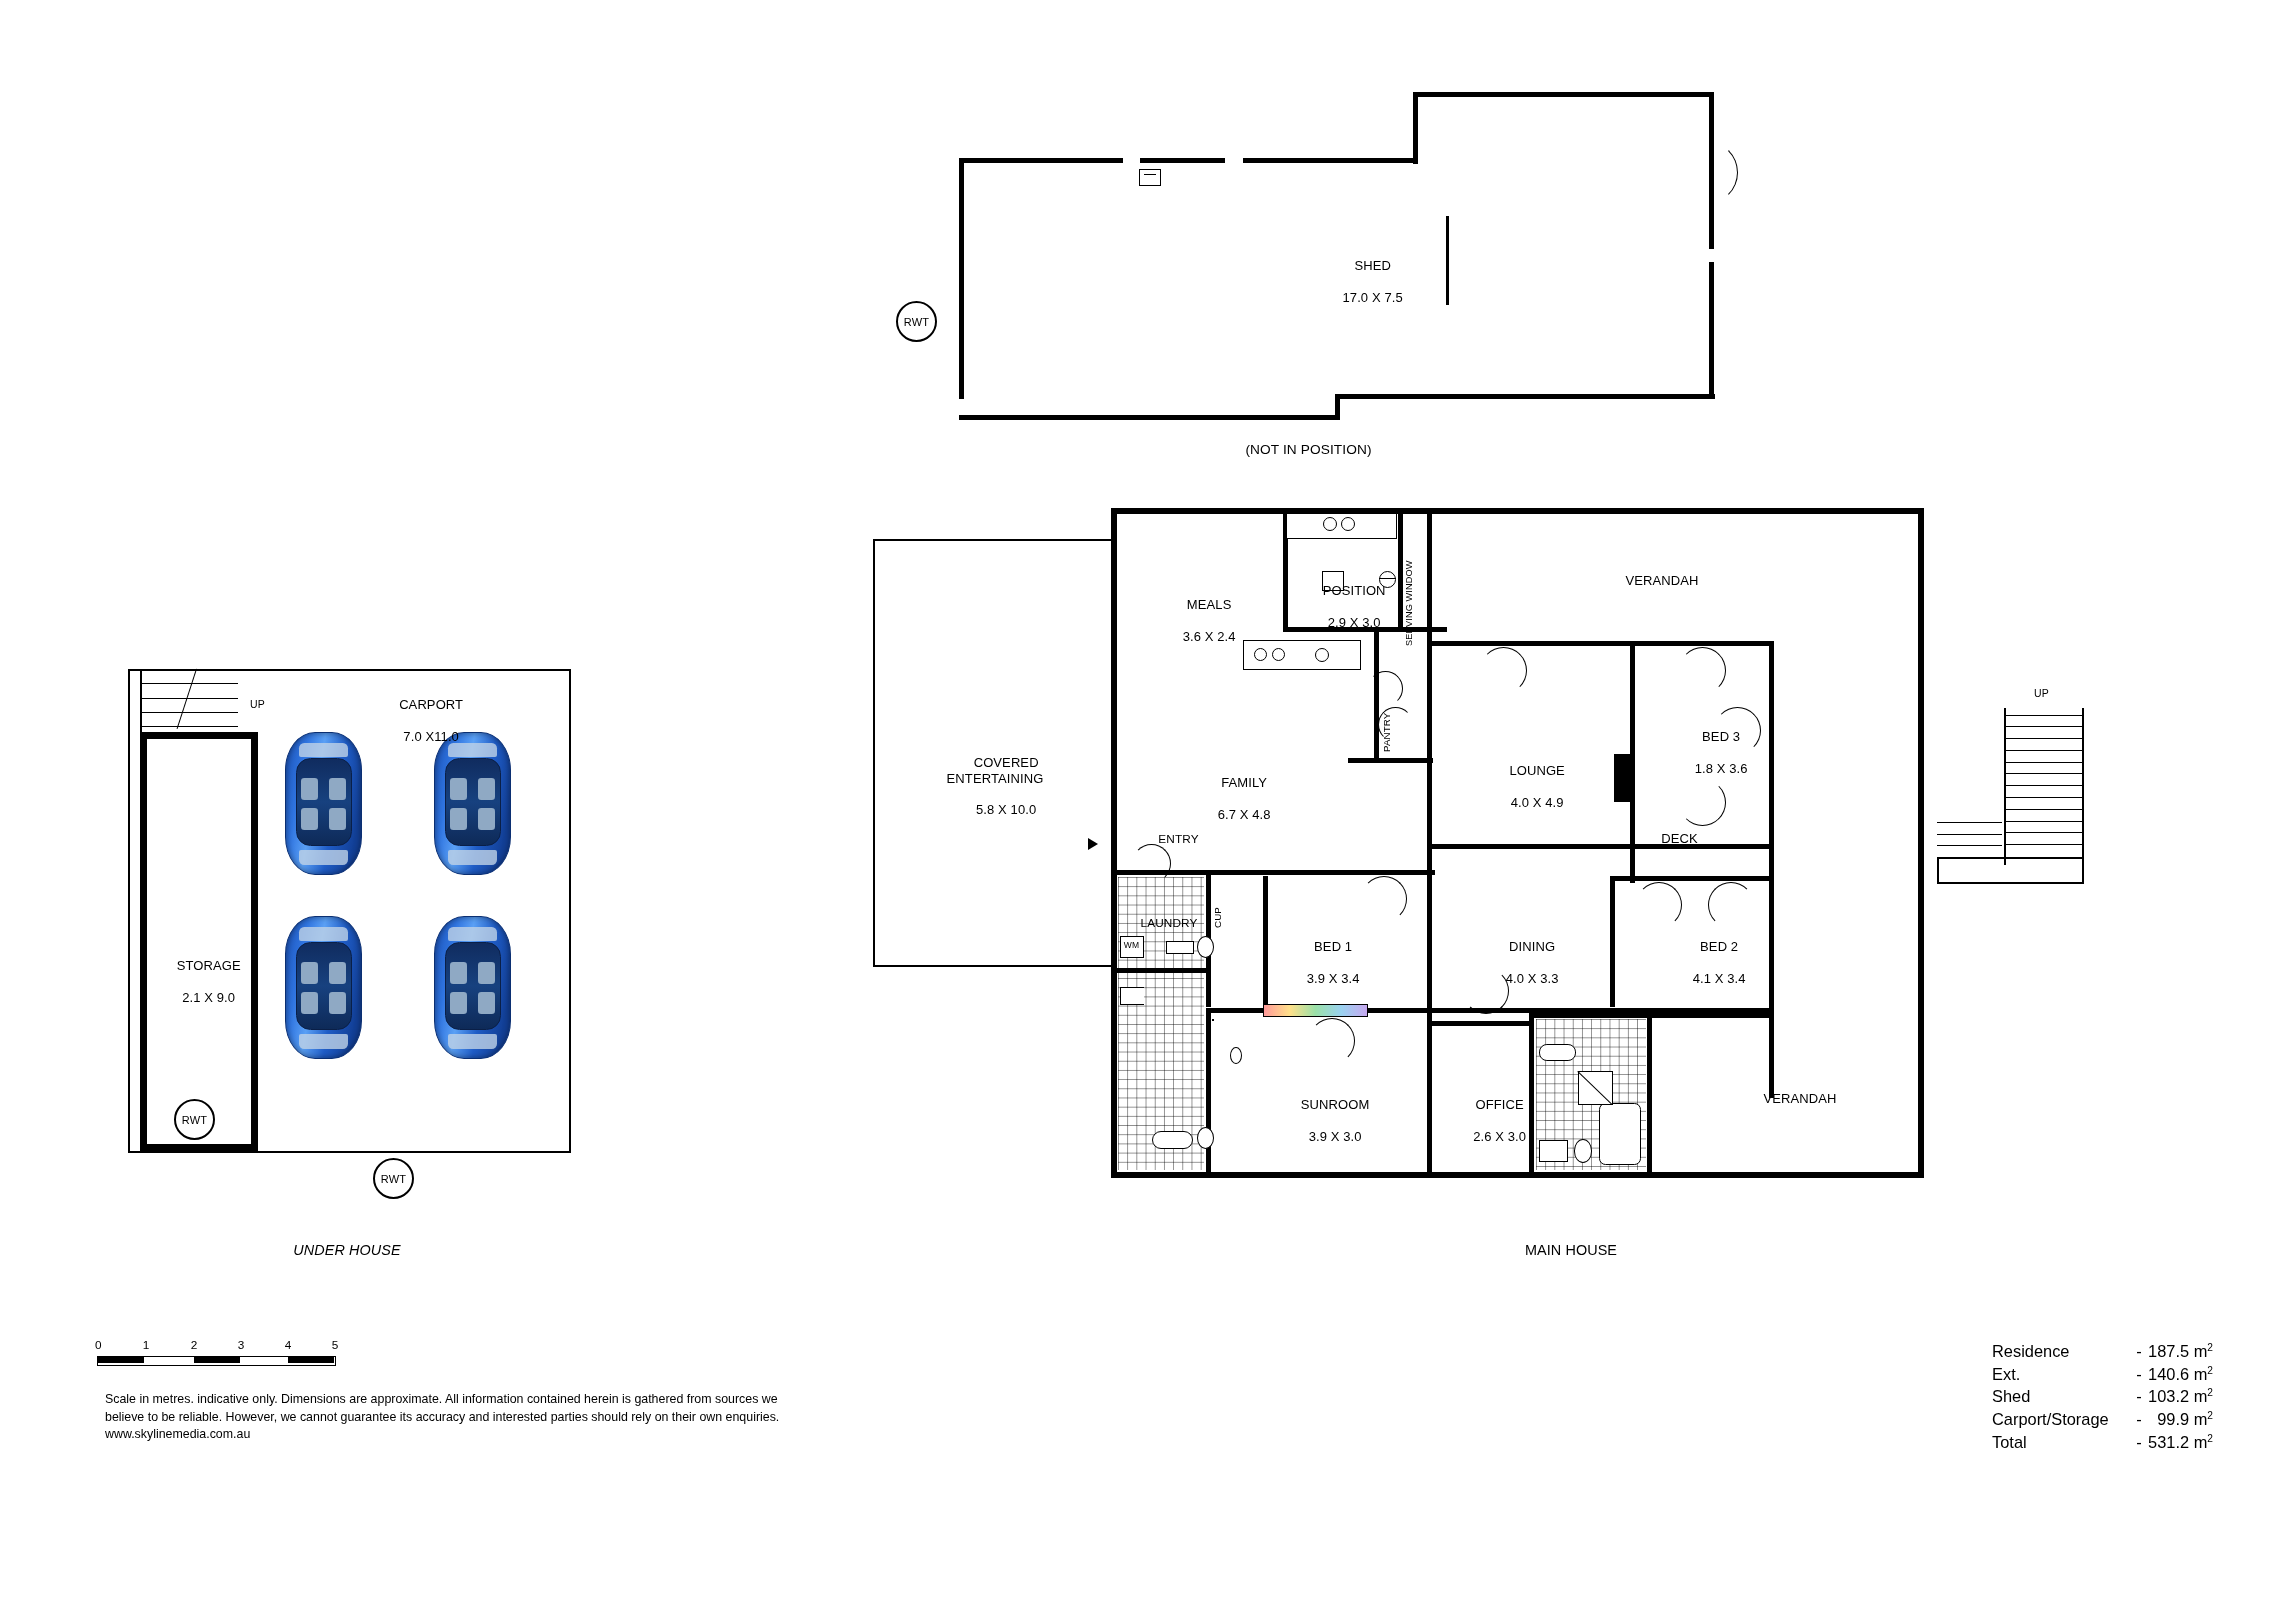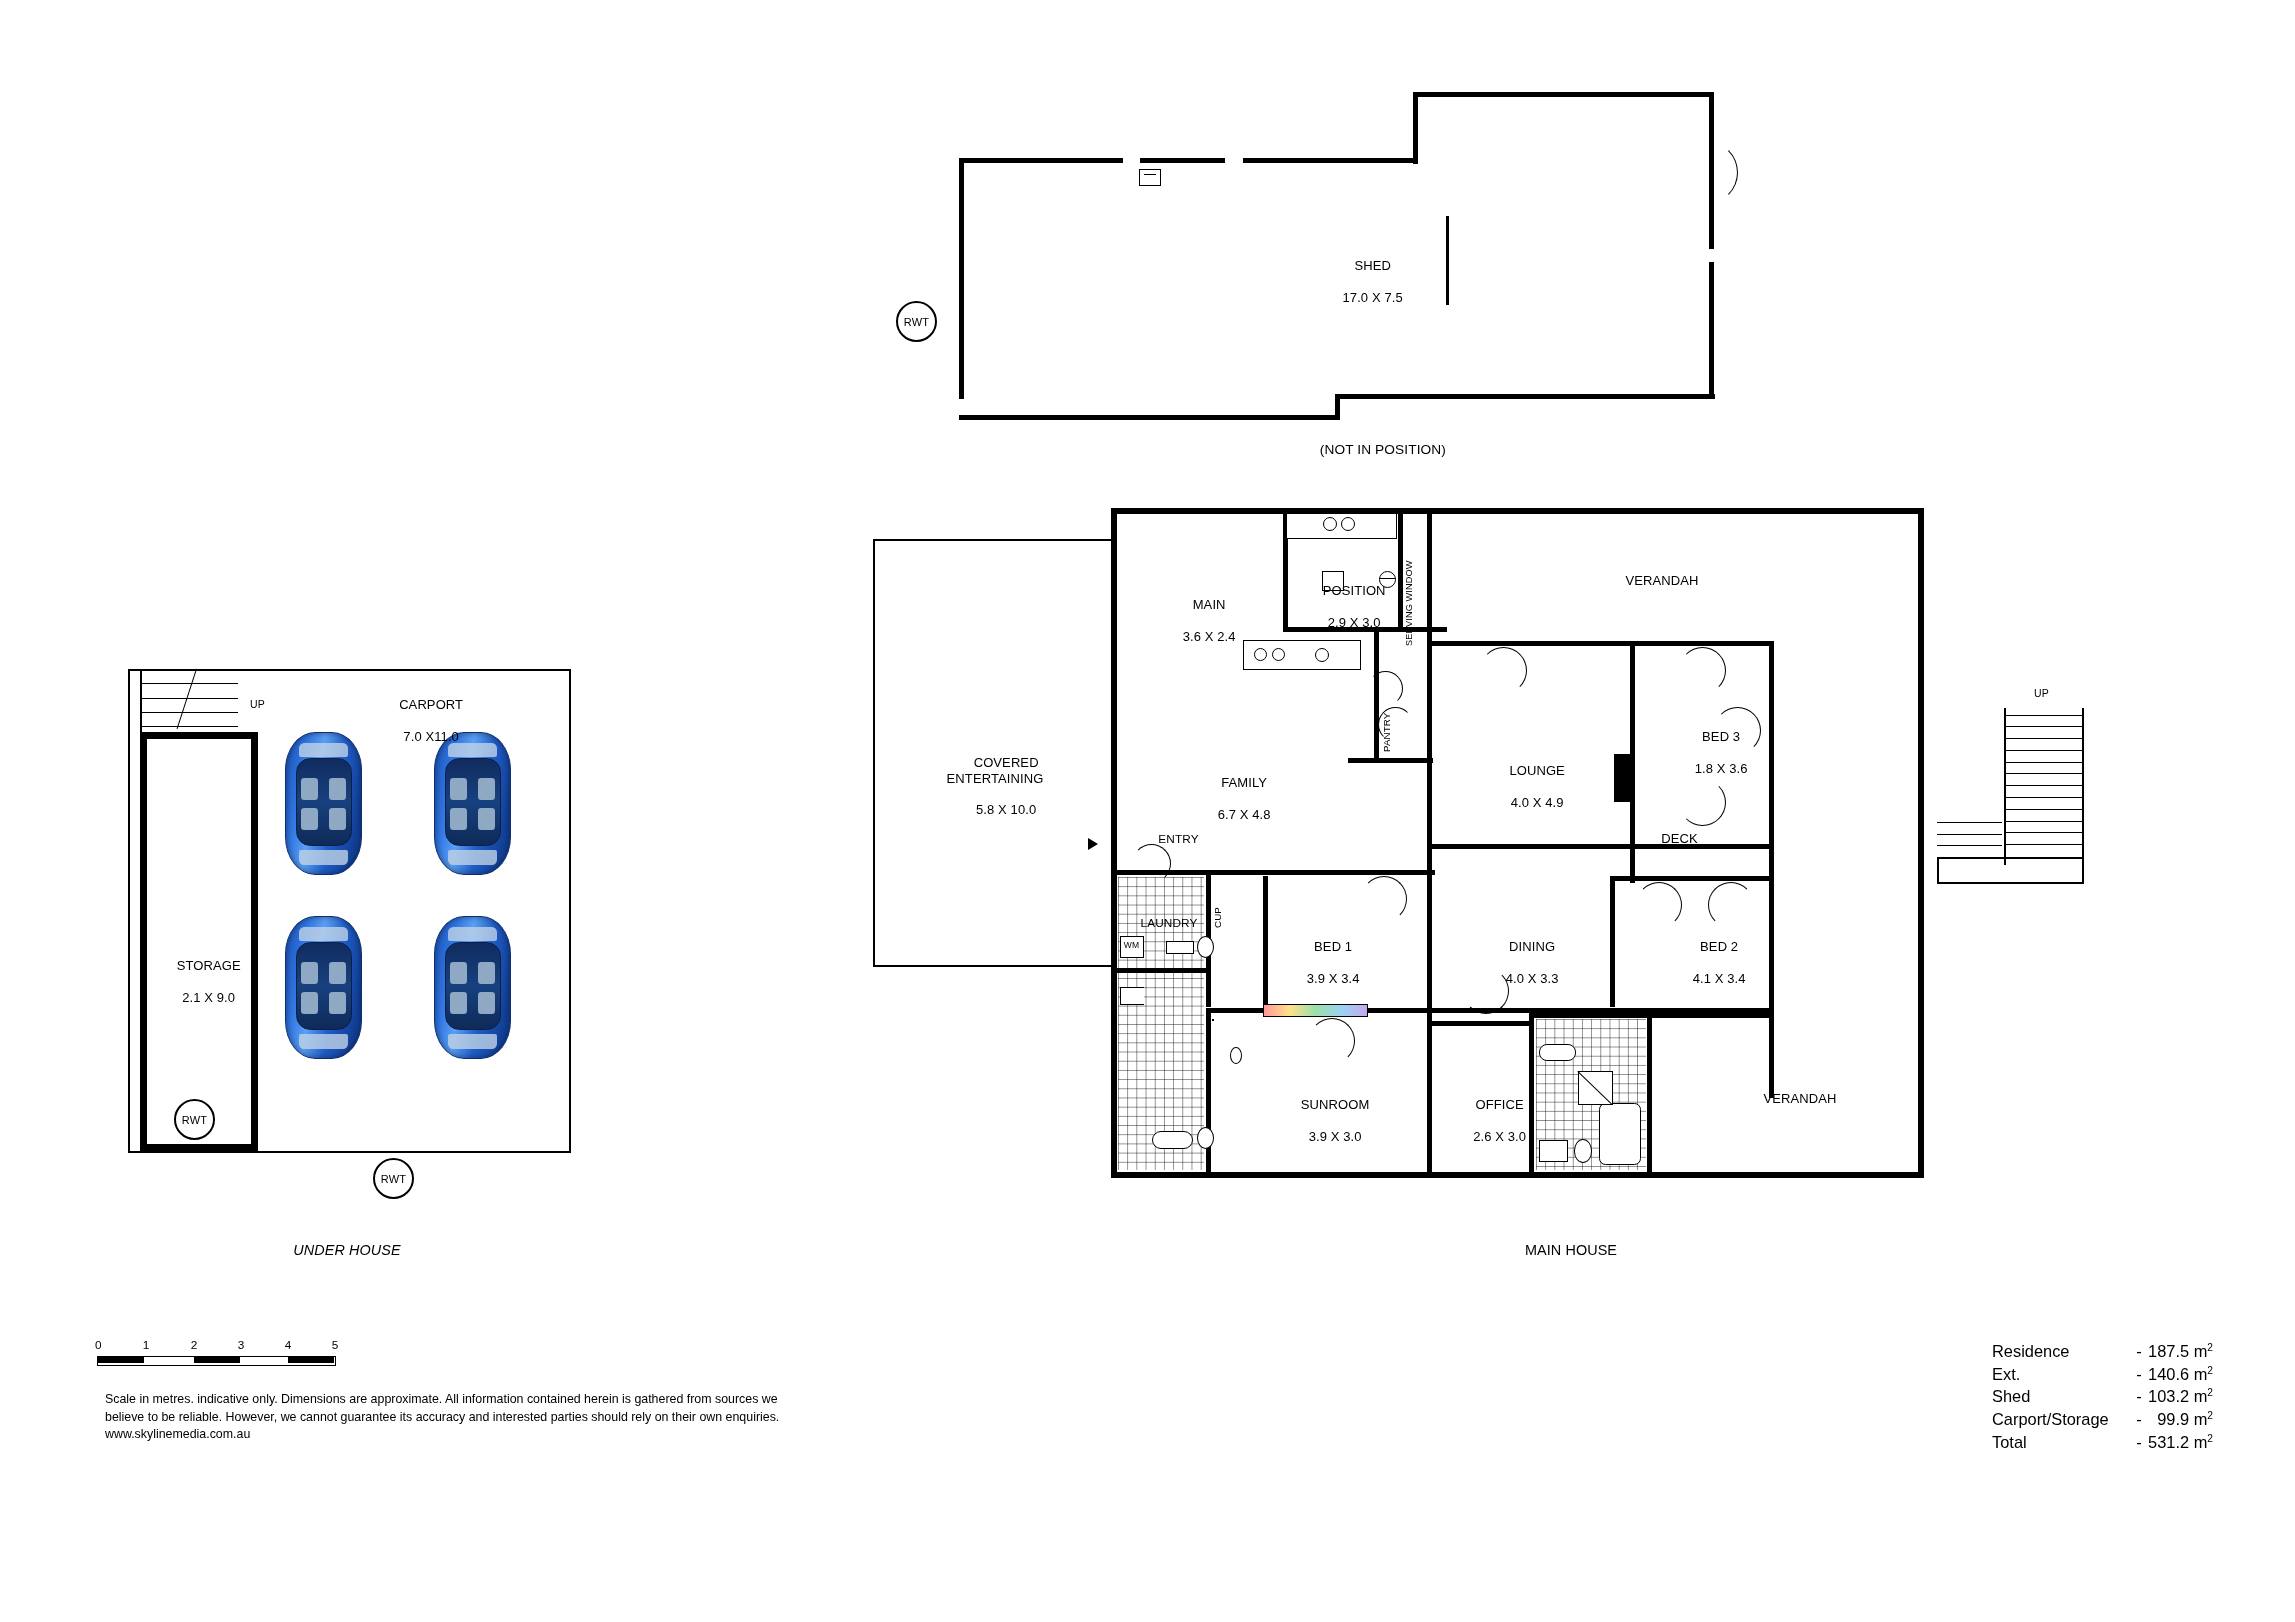--- a/index.html
+++ b/index.html
@@ -222,21 +222,21 @@
 
     <div class="rwt" style="left:896px; top:301px; width:41px; height:41px;">
       <span>RWT</span>
     </div>
 
     <div class="lbl" style="left:1283px; top:242px; width:157px;">
       <span class="room-name">SHED</span><br>
       <span>17.0 X 7.5</span>
     </div>
 
-    <div class="lbl" style="left:1171px; top:442px; width:275px; font-size:13.7px;text-align:right;">(NOT IN POSITION)</div>
+    <div class="lbl" style="left:1171px; top:442px; width:275px; font-size:13.7px;">(NOT IN POSITION)</div>
   </div>
 
   <div>
 
     <div class="thin" style="left:128px; top:669px; width:442px; height:2px;"></div>
     <div class="thin" style="left:128px; top:669px; width:2px; height:484px;"></div>
     <div class="thin" style="left:569px; top:669px; width:2px; height:484px;"></div>
     <div class="thin" style="left:128px; top:1151px; width:442px; height:2px;"></div>
 
     <div class="wall" style="left:140px; top:732px; width:6.5px; height:419px;"></div>
@@ -440,21 +440,21 @@
     </div>
     <div class="lbl tiny" style="left:2022px; top:687px; width:39px;">UP</div>
 
     <div class="lbl" style="left:915px; top:739px; width:160px;">
       <span style="white-space:pre-line;">COVERED
 ENTERTAINING</span><br>
       <span>5.8 X 10.0</span>
     </div>
 
     <div class="lbl" style="left:1139px; top:581px; width:118px;">
-      <span>MAIN</span><br>
+      <span>MEALS</span><br>
       <span>3.6 X 2.4</span>
     </div>
 
     <div class="lbl" style="left:1284px; top:567px; width:118px;">
       <span>POSITION</span><br>
       <span>2.9 X 3.0</span>
     </div>
 
     <div class="lbl vertical tiny" style="left:1404px; top:535px; width:15.7px; height:111px; text-align:left; font-size:9.2px;">SERVING WINDOW</div>
 

